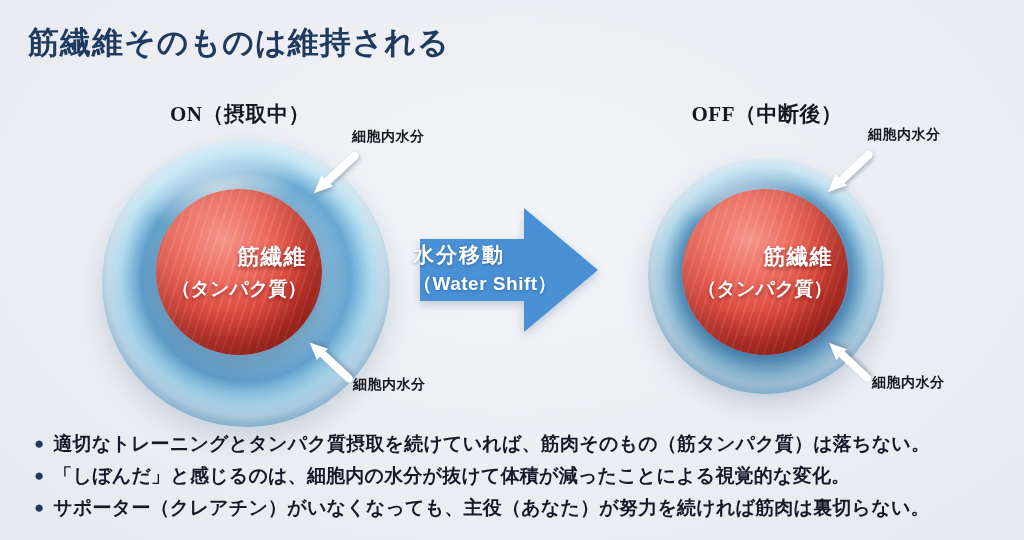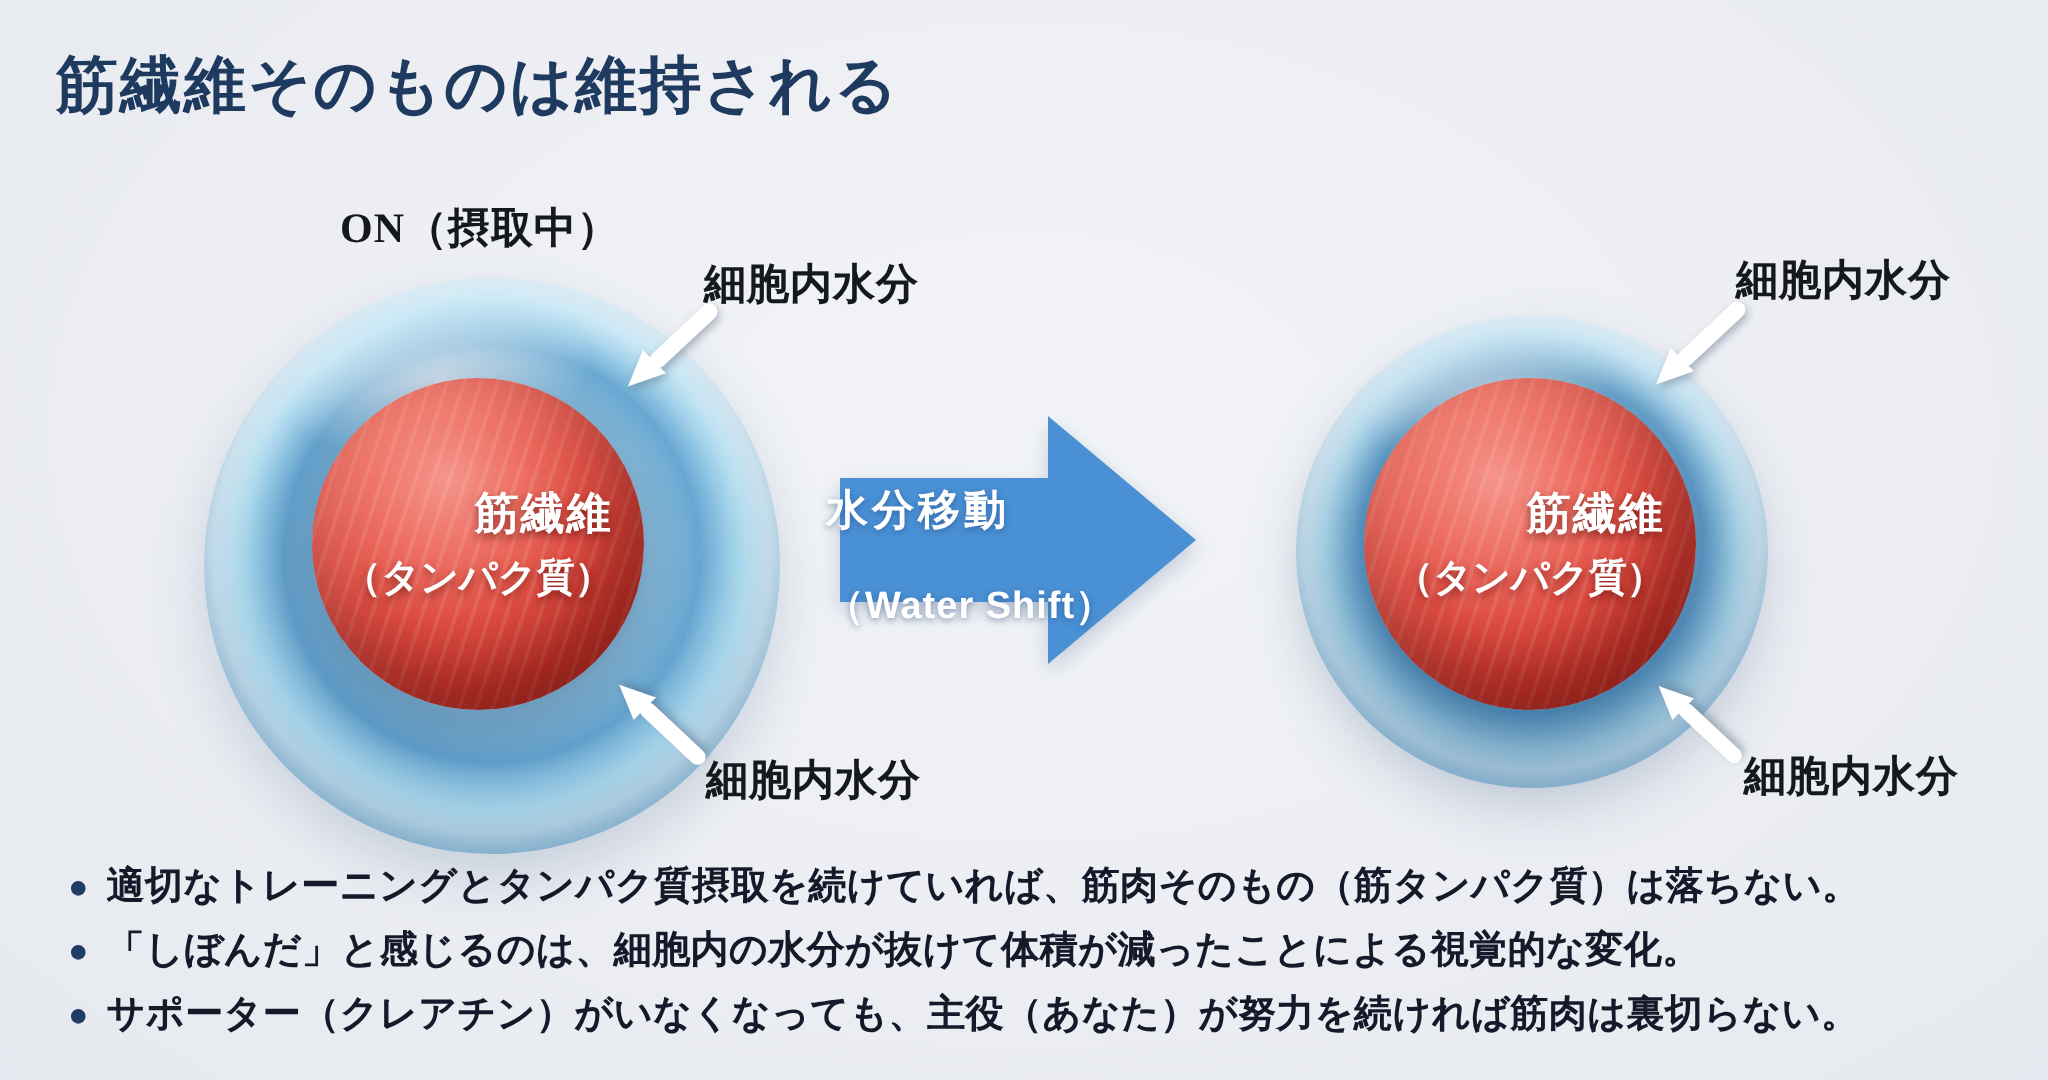--- a/index.html
+++ b/index.html
@@ -65,36 +65,36 @@
 
   .core-label {
     text-align:right; color:#ffffff; font-weight:800;
     text-shadow: 0 2px 4px rgba(96,12,10,0.65);
   }
   .core-label .l1 { font-size:22px; letter-spacing:1px; }
   .core-label .l2 { font-size:19px; margin-top:4px; }
 
   
   .side-label {
-    position:absolute; font-size:21px; font-weight:800; color:#15181d;
+    position:absolute; font-size:14px; font-weight:800; color:#15181d;
     letter-spacing:0.5px; white-space:nowrap;
   }
   .pointer { position:absolute; filter: drop-shadow(1px 2px 2px rgba(80,100,125,0.45)); }
   .pointer.flip { transform: scaleY(-1); }
 
   
   .transfer-arrow-wrap { position:absolute; left:420px; top:205px; width:180px; height:130px;
     filter: drop-shadow(0 4px 5px rgba(60,90,130,0.25)); }
   .transfer-arrow-text {
     position:absolute; left:413px; top:241px; width:176px;
     color:#ffffff; font-weight:800;
     text-shadow:0 1px 3px rgba(20,60,110,0.45);
   }
   .transfer-arrow-text .l1 { font-size:21px; letter-spacing:2px; }
-  .transfer-arrow-text .l2 { font-size:19px; margin-top:21px; letter-spacing:0.5px; }
+  .transfer-arrow-text .l2 { font-size:19px; margin-top:2px; letter-spacing:0.5px; }
 
   
   .bullets { position:absolute; left:34px; top:432px; width:980px; }
   .bullet-row { display:flex; align-items:flex-start; margin-bottom:9px; }
   .bullet-marker { font-size:17px; line-height:23px; color:#1f3c66; margin-right:9px; }
   .bullet-text { font-size:19px; line-height:23px; font-weight:800; color:#15192a; letter-spacing:0.2px; }
 </style>
 </head>
 <body>
 
@@ -124,20 +124,21 @@
   </svg>
 
   <svg class="transfer-arrow-wrap" viewBox="0 0 180 130">
     <polygon points="0,34 104,34 104,3 178,65 104,127 104,96 0,96" fill="#4a90d5"></polygon>
   </svg>
   <div class="transfer-arrow-text">
     <div class="l1">水分移動</div>
     <div class="l2">（Water Shift）</div>
   </div>
 
+  <div class="cell-heading off">OFF（中断後）</div>
   <div class="outer-sphere right-cell"></div>
   <div class="red-sphere right-cell">
     <div class="core-label">
       <div class="l1">筋繊維</div>
       <div class="l2">（タンパク質）</div>
     </div>
   </div>
 
   <div class="side-label" style="left:868px; top:126px;">細胞内水分</div>
   <svg class="pointer" style="left:818px; top:148px;" width="58" height="52" viewBox="0 0 70 60">

